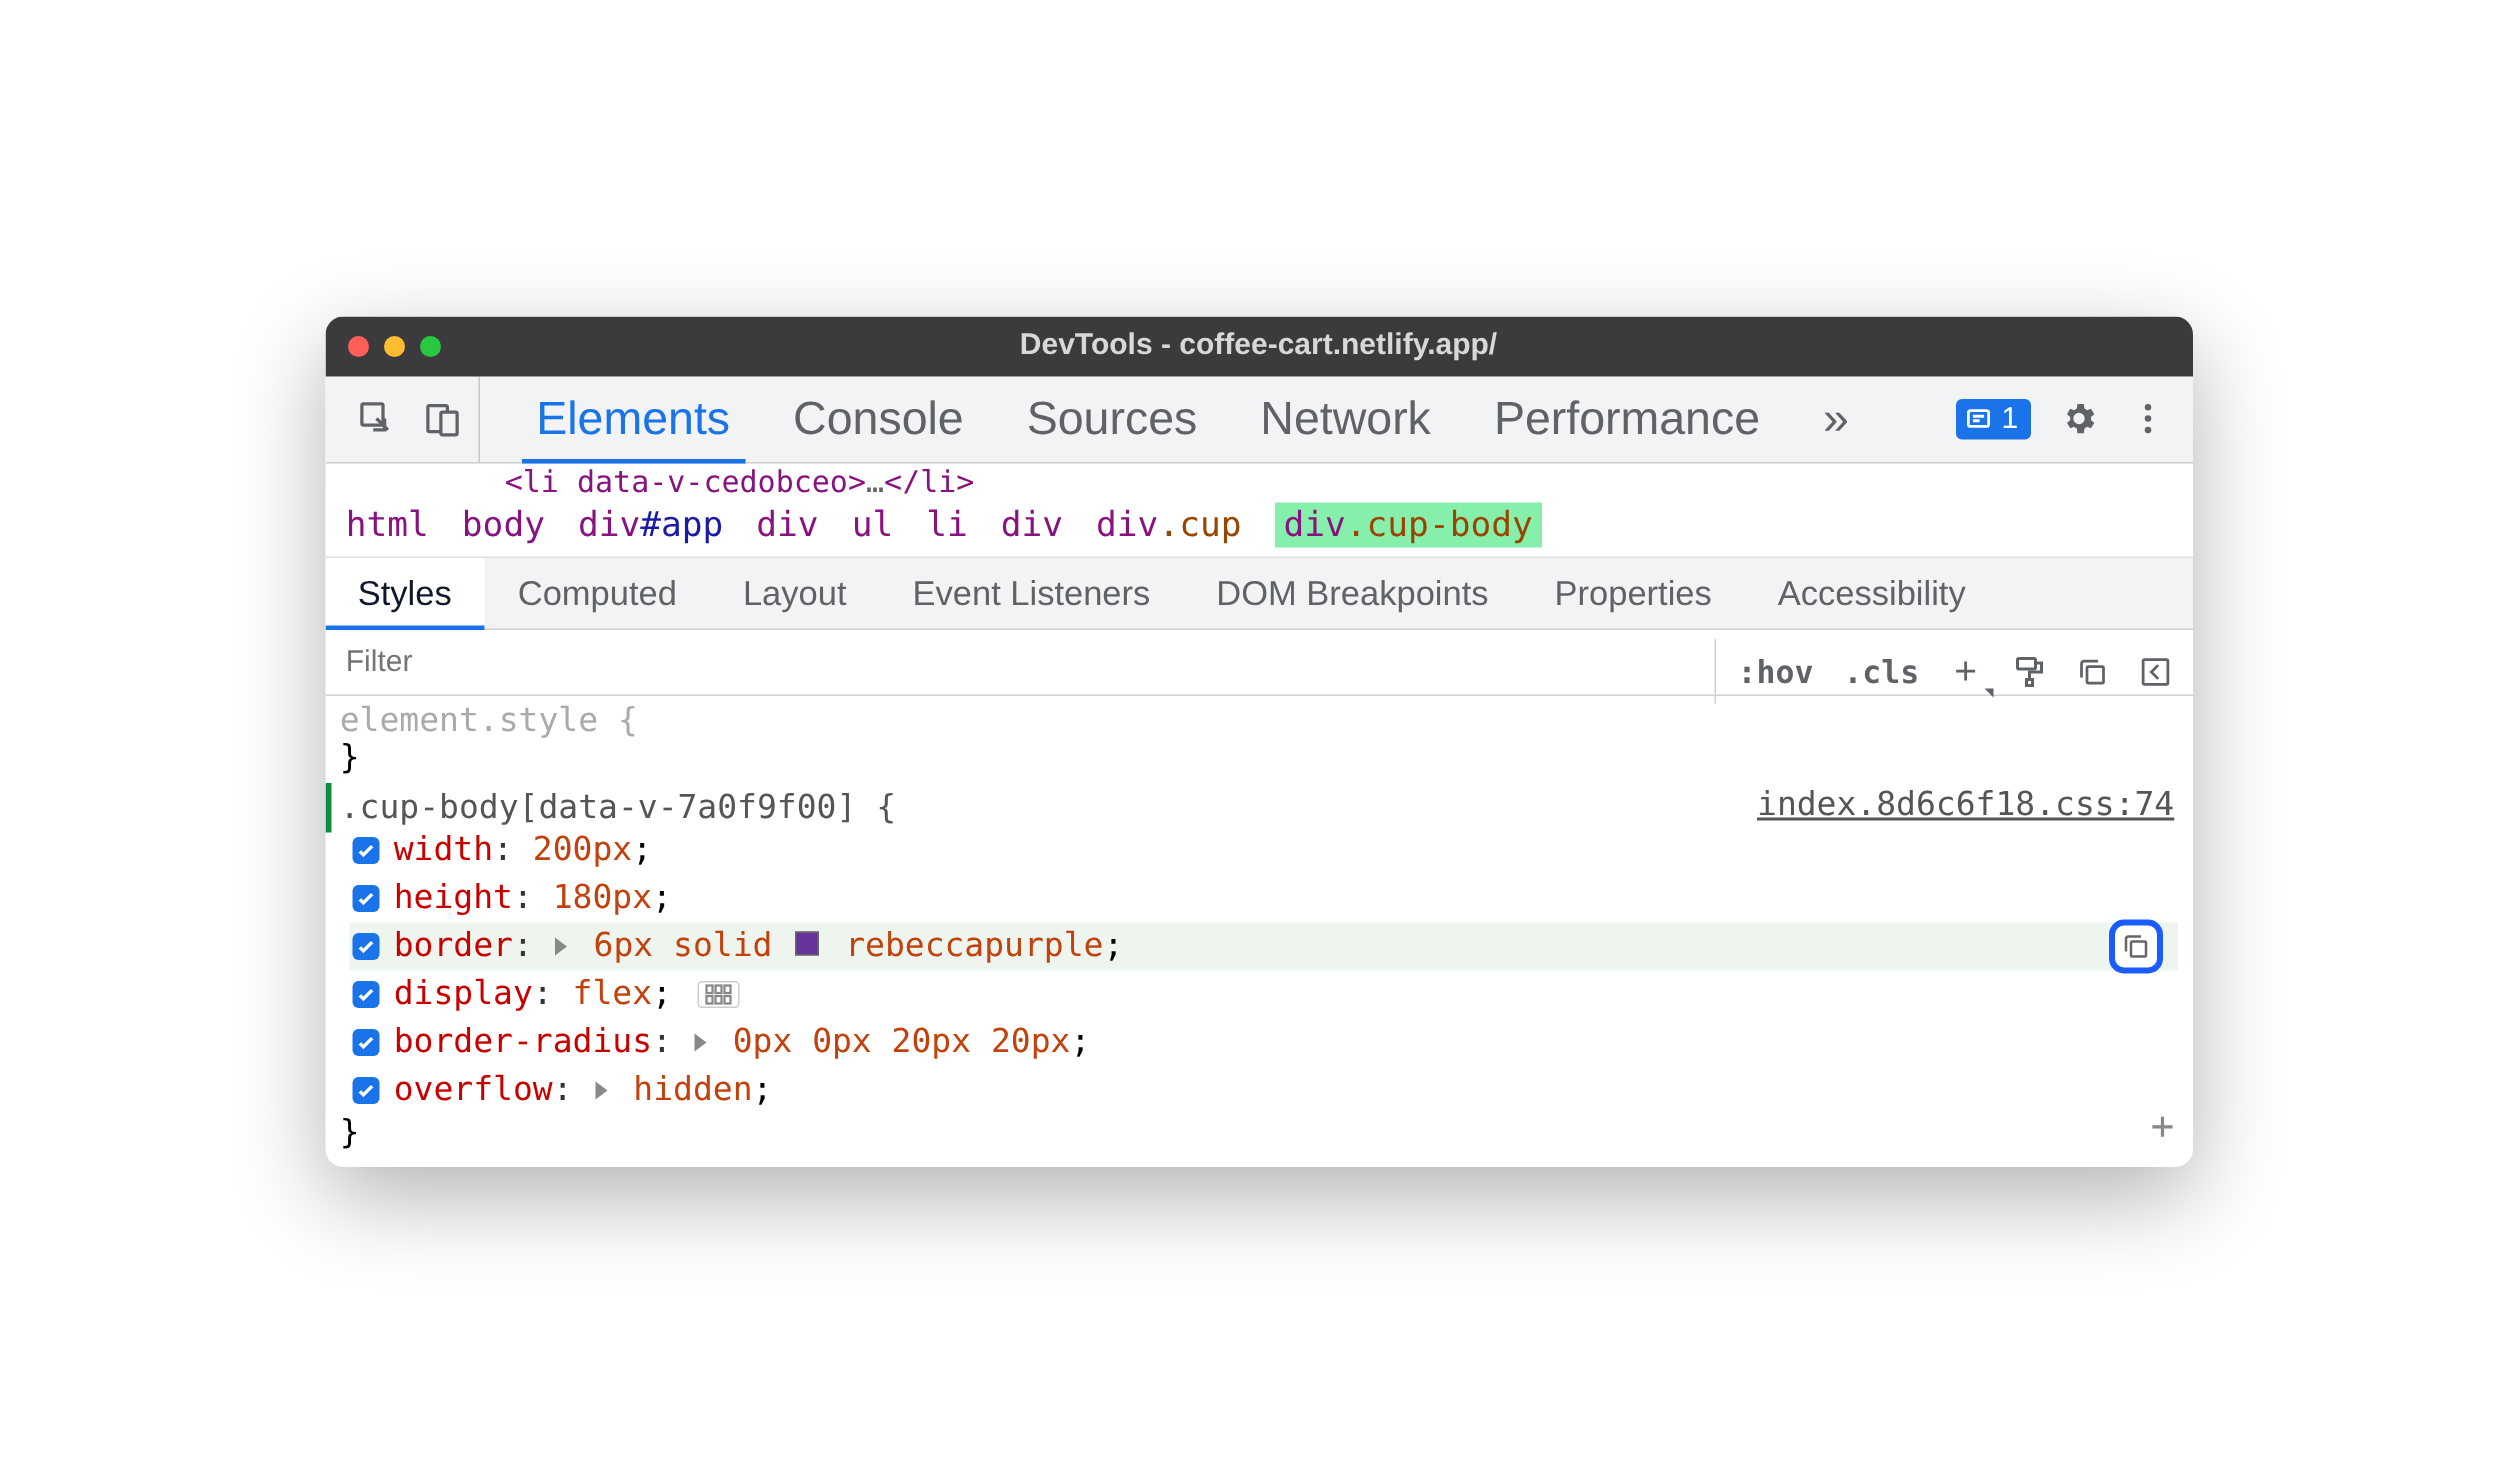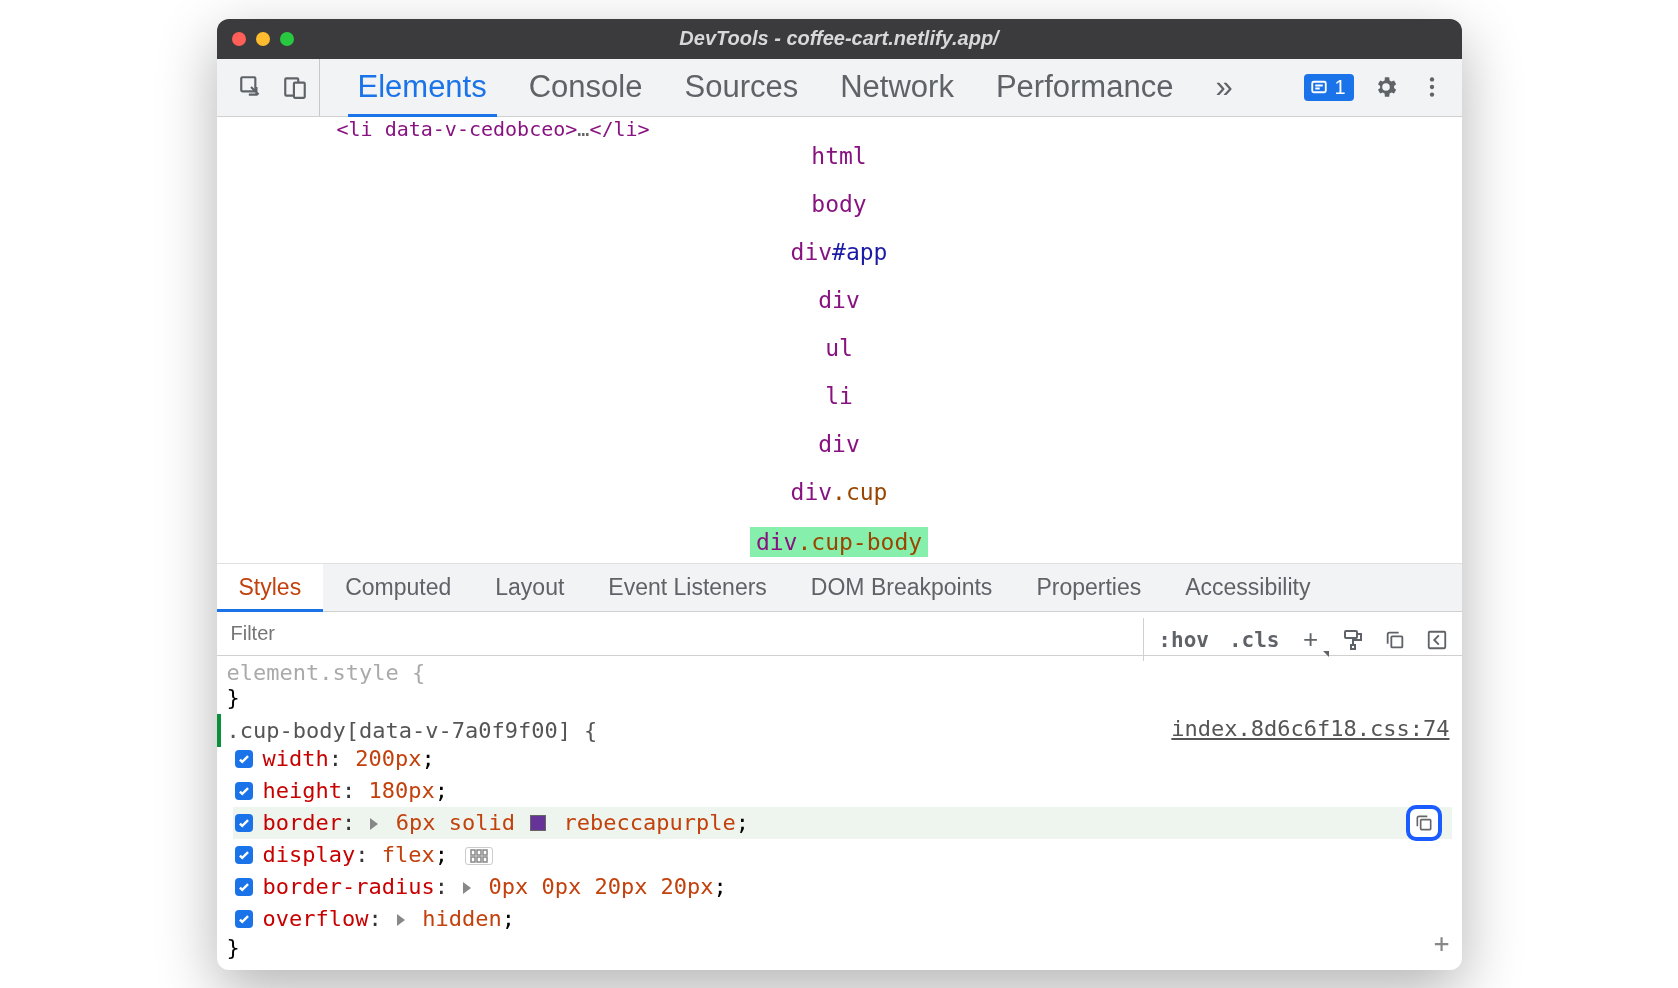--- a/index.html
+++ b/index.html
@@ -42,21 +42,20 @@
   .tl-yellow { background: #febc2e; }
   .tl-green { background: #28c840; }
   .title {
     position: absolute;
     left: 0; right: 0;
     text-align: center;
     color: #d8d7da;
     font-weight: 600;
     font-size: 20px;
     pointer-events: none;
-    font-style: italic;
   }
   
   .toolbar {
     display: flex;
     align-items: center;
     background: #f1f3f4;
     height: 58px;
     border-bottom: 1px solid #d0d0d0;
     padding: 0 10px;
   }
@@ -135,21 +134,20 @@
   .breadcrumb {
     display: flex;
     align-items: center;
     gap: 22px;
     padding: 6px 14px;
     font-size: 23px;
     color: #881280;
     font-family: ui-monospace, Menlo, monospace;
     border-bottom: 1px solid #e0e0e0;
     background: #fff;
-    flex-direction: column;
   }
   .breadcrumb .crumb.hl {
     background: #86efac;
     padding: 2px 6px;
   }
   .crumb .cls { color: #994500; }
   .crumb .id { color: #1a1aa6; }
   
   .subtabs {
     display: flex;
@@ -163,21 +161,21 @@
   .subtab {
     padding: 0 22px;
     height: 100%;
     display: flex;
     align-items: center;
     cursor: pointer;
     position: relative;
   }
   .subtab.active {
     background: #fff;
-    color: #c2410c;
+    color: #0f172a;
   }
   .subtab.active::after {
     content: "";
     position: absolute;
     bottom: -1px; left: 0; right: 0;
     height: 3px;
     background: #1a73e8;
   }
   
   .filterbar {

